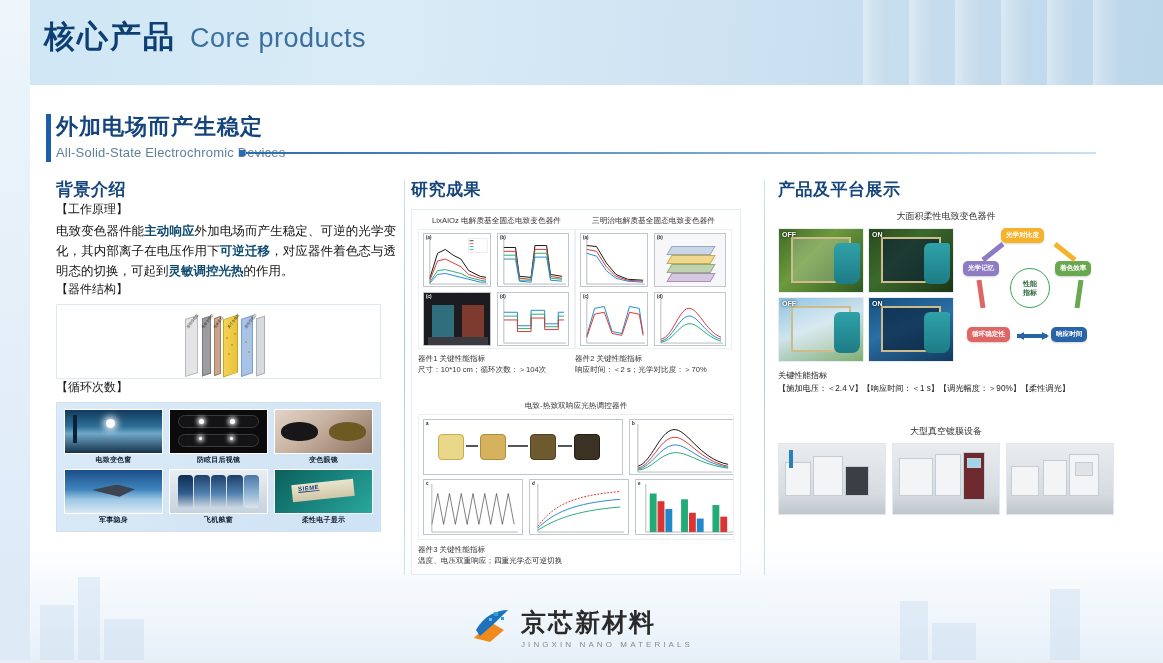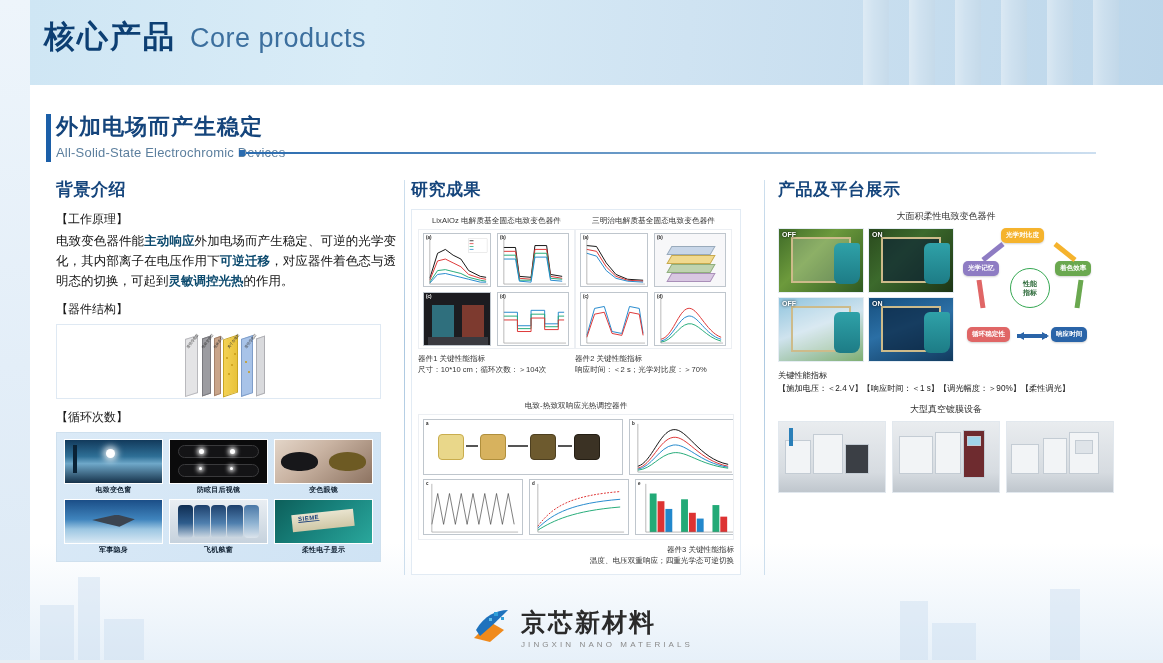--- a/index.html
+++ b/index.html
@@ -74,21 +74,21 @@
   .col-3 { left: 778px; width: 336px; }
 
   .col-sep {
     position: absolute; top: 180px; width: 1px; height: 395px;
     background: linear-gradient(180deg,#cfe0ee,#aac7e0 40%,#cfe0ee);
   }
   .sep-1 { left: 404px; }
   .sep-2 { left: 764px; }
 
   
-  .lbl { font-size: 12px; color: #1a1a1a; margin-top: 10px; }
+  .lbl { font-size: 12px; color: #1a1a1a; }
   .para {
     font-size: 12.5px; line-height: 20px; color: #111; margin-top: 3px;
     text-align: justify;
   }
   .hl { color: #0c4a6e; font-weight: bold; }
 
   .struct-box {
     margin-top: 6px; width: 325px; height: 75px; background: #fff;
     border: 1px solid #dfe9f3; position: relative; overflow: hidden;
   }
@@ -153,21 +153,21 @@
     font-size: 7.6px; color: #333; text-align: center; margin-bottom: 3px;
     letter-spacing: .1px;
   }
   .res-fig {
     height: 120px; border: 1px solid #eceff3; background: #fff;
     position: relative; overflow: hidden;
   }
   .res-caption { font-size: 7.6px; color: #333; line-height: 11px; margin-top: 4px; }
   .res-full { margin-top: 26px; }
   .res-fig-wide { height: 126px; border:1px solid #eceff3; position:relative; overflow:hidden; background:#fff;}
-  .cap-center { text-align: right; }
+  .cap-center { text-align: left; }
 
   
   .mini { position: absolute; border: 1px solid #bfc6cd; background: #fff; }
   .mini-tag { position:absolute; font-size:4.5px; font-weight:bold; color:#222; left:2px; top:1px;}
   .spark { position: absolute; left: 0; top: 0; width: 100%; height: 100%; }
   .photo-mini { position:absolute; background:#2b2b2e; }
 
   
   .blk-title { font-size: 9px; color: #333; text-align: center; margin: 9px 0 5px; }
   .flex-demo { display: flex; gap: 9px; }
@@ -587,21 +587,21 @@
           <polygon points="86,108 79,104 79,112" fill="#2a64a8"></polygon>
         </svg>
       </div>
     </div>
 
     <div class="keyspec">
       <div>关键性能指标</div>
       <div>【施加电压：＜2.4 V】【响应时间：＜1 s】【调光幅度：＞90%】【柔性调光】</div>
     </div>
 
-    <div class="blk-title" style="margin-top:8px;">大型真空镀膜设备</div>
+    <div class="blk-title" style="margin-top:30px;">大型真空镀膜设备</div>
     <div class="equip-grid">
       <div class="equip">
         <div class="eq-floor"></div>
         <div class="eq-unit" style="left:6px;top:18px;width:26px;height:34px;"></div>
         <div class="eq-unit" style="left:34px;top:12px;width:30px;height:40px;"></div>
         <div class="eq-unit" style="left:66px;top:22px;width:24px;height:30px;background:#3b3f45;"></div>
         <div class="eq-unit" style="left:10px;top:6px;width:4px;height:18px;background:#2a7fb8;border:none;"></div>
       </div>
       <div class="equip">
         <div class="eq-floor"></div>

